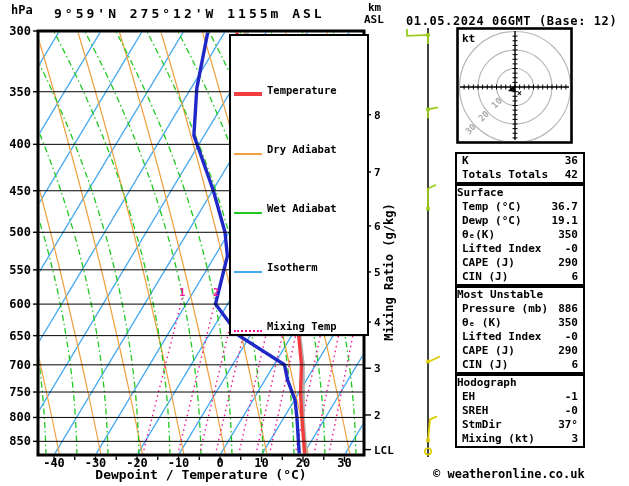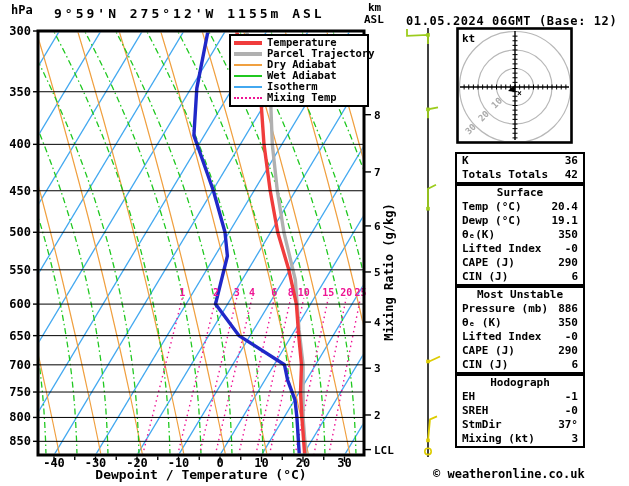--- a/index.html
+++ b/index.html
@@ -8,27 +8,27 @@
   .abs{position:absolute;}
   .hdr{font-weight:bold;white-space:pre;}
   #title{left:54px;top:6px;font-size:13px;letter-spacing:3px;}
   #hpa{left:11px;top:3px;font-size:12px;}
   #km{left:368px;top:1px;font-size:11px;}
   #asl{left:364px;top:13px;font-size:11px;}
   #date{left:406px;top:14px;font-size:12px;letter-spacing:0.6px;}
   #xlabel{left:38px;top:467px;width:326px;text-align:center;font-size:13px;font-weight:bold;}
   #credit{left:433px;top:467px;font-size:12px;font-weight:bold;}
   #legend{left:229px;top:34px;width:133px;border:2px solid #000;background:#fff;padding:1px 0 2px 3px;}
-  .lgrow{display:flex;align-items:center;height:11px;}
+  .lgrow{display:flex;align-items:flex-end;height:11px;margin-top:48px;}
   .lgswatch{width:28px;margin-right:5px;flex:0 0 28px;}
   .lglabel{font-size:10.5px;font-weight:bold;white-space:pre;line-height:11px;}
   #hodo{left:456px;top:27px;}
   #panels{left:455px;top:152px;width:130px;}
   .panel{border:2px solid #000;background:#fff;font-size:11px;font-weight:bold;}
-  .phead{text-align:center;line-height:14px;white-space:pre;}
+  .phead{text-align:left;line-height:14px;white-space:pre;}
   .prow{display:flex;justify-content:space-between;line-height:14px;padding:0 5px;white-space:pre;}
   svg text{font-family:"DejaVu Sans Mono","Liberation Mono",monospace;}
 </style>
 </head>
 <body>
 
 <div id="stage">
   <div class="abs hdr" id="hpa">hPa</div>
   <div class="abs hdr" id="title">9°59'N 275°12'W 1155m ASL</div>
   <div class="abs hdr" id="km">km</div>
@@ -222,24 +222,20 @@
         <circle cx="428" cy="451.4017924511002" r="3.2" fill="none" stroke="#ddcc00" stroke-width="1.6"></circle>
       </g>
     </svg>
 
   <div class="abs" id="legend">
       <div class="lgrow">
         <span class="lgswatch" style="border-top: 4px solid rgb(240, 60, 60);"></span>
         <span class="lglabel">Temperature</span>
       </div>
       <div class="lgrow">
-        <span class="lgswatch" style="border-top: 4px solid rgb(176, 176, 176);"></span>
-        <span class="lglabel">Parcel Trajectory</span>
-      </div>
-      <div class="lgrow">
         <span class="lgswatch" style="border-top: 2px solid rgb(240, 160, 64);"></span>
         <span class="lglabel">Dry Adiabat</span>
       </div>
       <div class="lgrow">
         <span class="lgswatch" style="border-top: 2px solid rgb(32, 200, 32);"></span>
         <span class="lglabel">Wet Adiabat</span>
       </div>
       <div class="lgrow">
         <span class="lgswatch" style="border-top: 2px solid rgb(66, 168, 240);"></span>
         <span class="lglabel">Isotherm</span>
@@ -317,21 +313,21 @@
       <text x="61" y="69" font-size="8" font-weight="bold">×</text>
     </svg>
 
   <div class="abs" id="panels">
       <div class="panel">
         <div class="prow"><span>K</span><span>36</span></div>
         <div class="prow"><span>Totals Totals</span><span>42</span></div>
       </div>
       <div class="panel">
         <div class="phead">Surface</div>
-        <div class="prow"><span>Temp (°C)</span><span>20.4</span></div>
+        <div class="prow"><span>Temp (°C)</span><span>36.7</span></div>
         <div class="prow"><span>Dewp (°C)</span><span>19.1</span></div>
         <div class="prow"><span>θₑ(K)</span><span>350</span></div>
         <div class="prow"><span>Lifted Index</span><span>-0</span></div>
         <div class="prow"><span>CAPE (J)</span><span>290</span></div>
         <div class="prow"><span>CIN (J)</span><span>6</span></div>
       </div>
       <div class="panel">
         <div class="phead">Most Unstable</div>
         <div class="prow"><span>Pressure (mb)</span><span>886</span></div>
         <div class="prow"><span>θₑ (K)</span><span>350</span></div>

